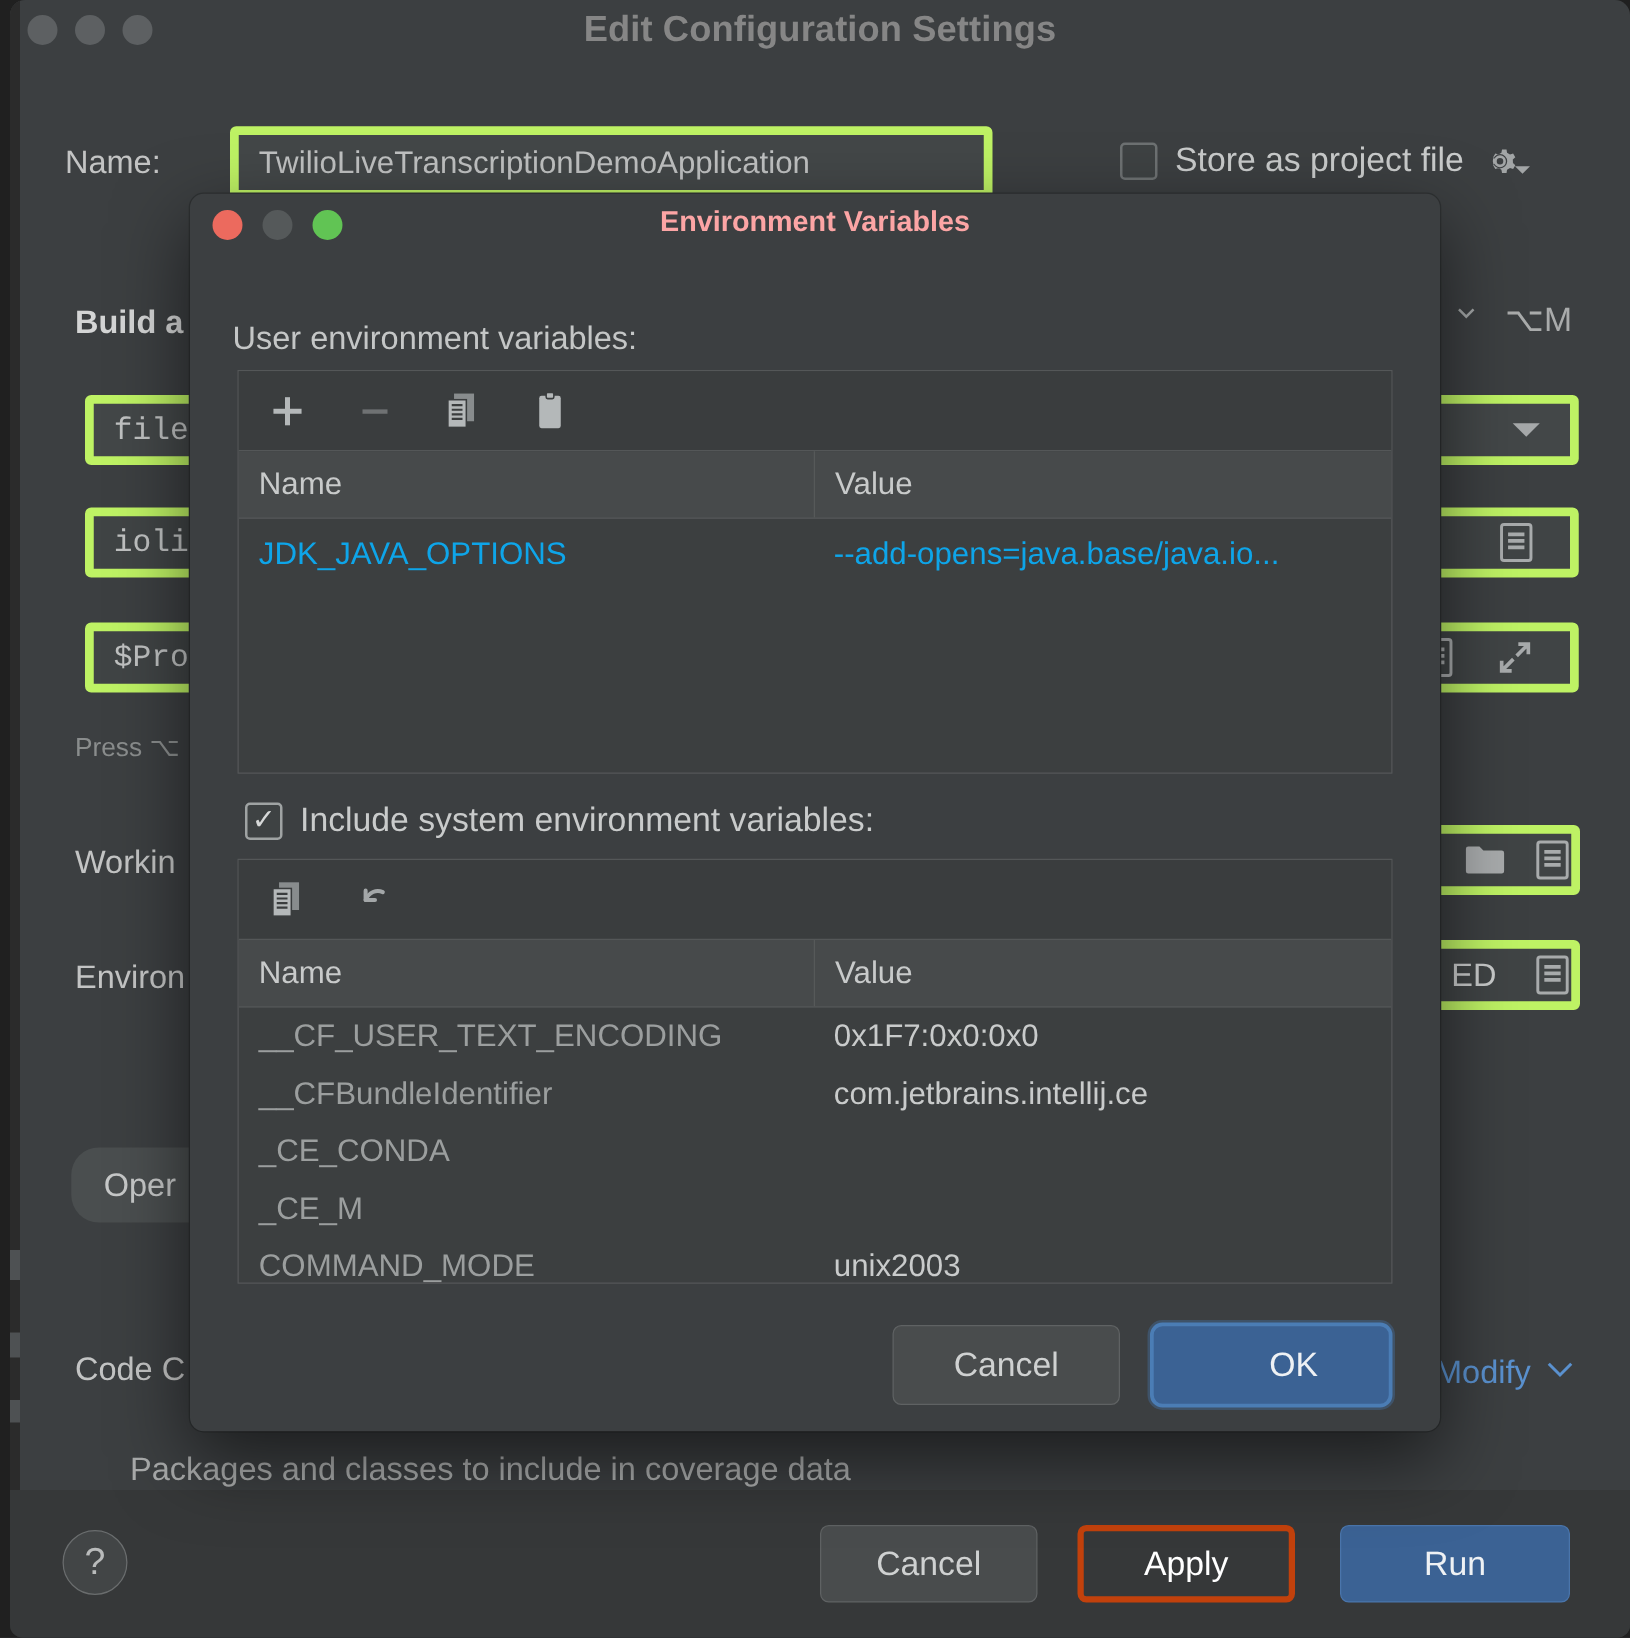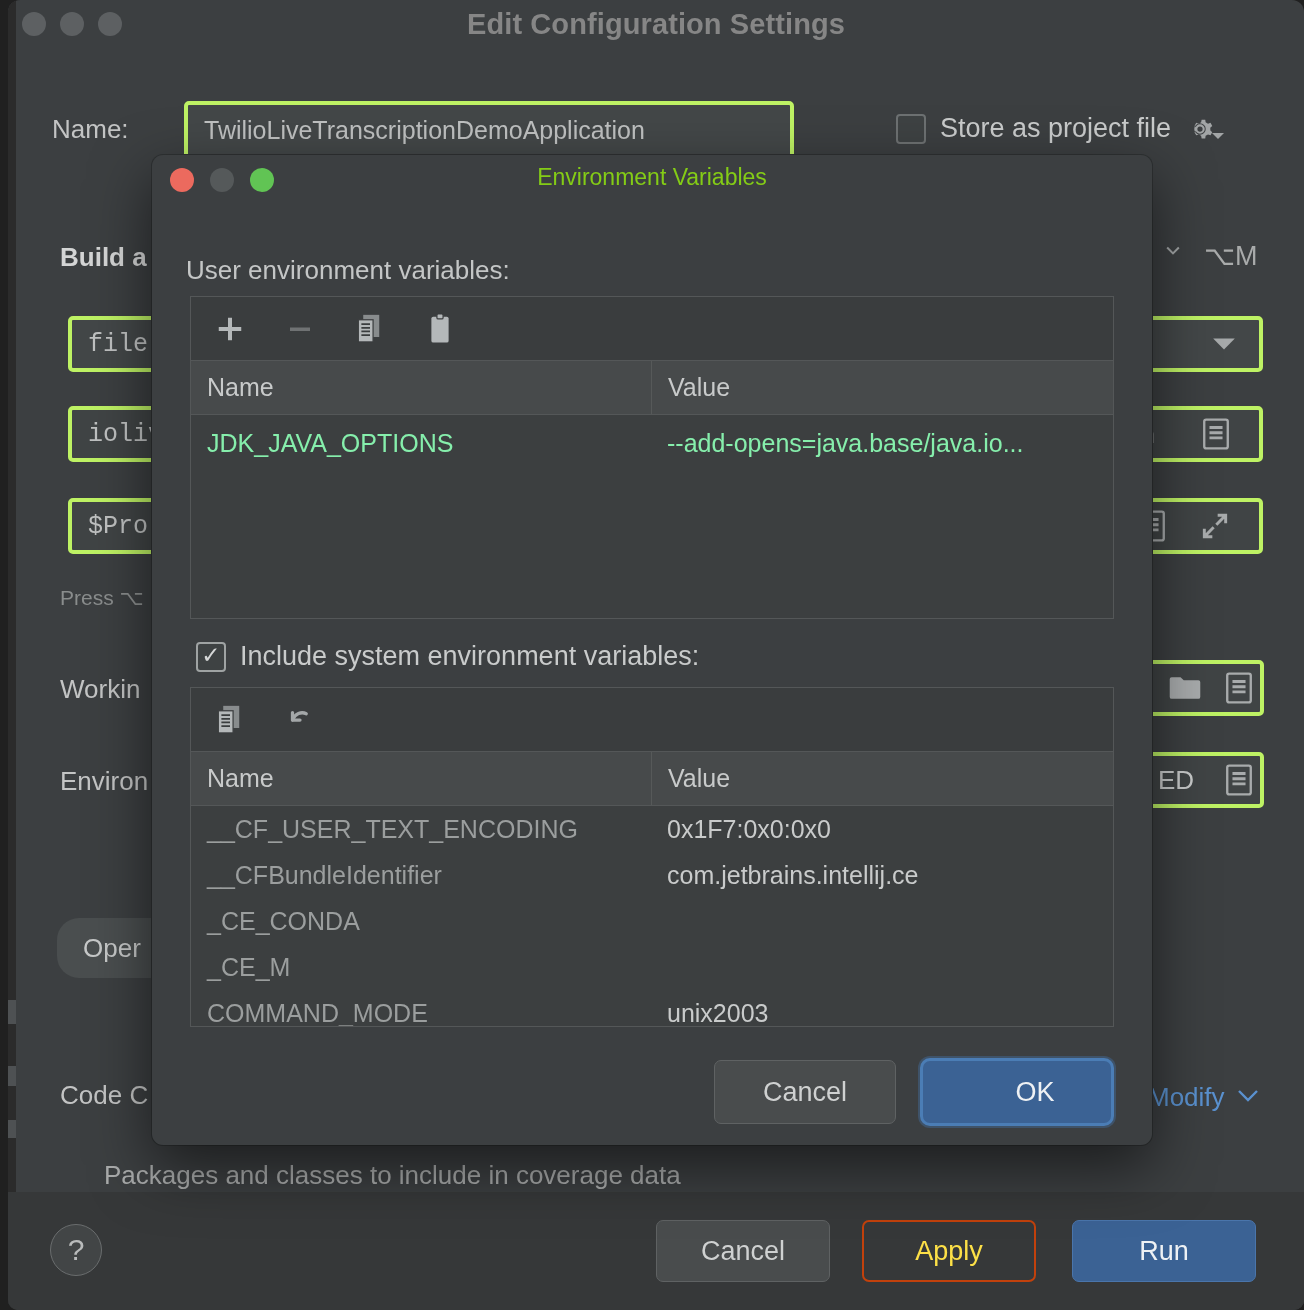--- a/index.html
+++ b/index.html
@@ -37,21 +37,21 @@
 
   
   .lbl {
     position: absolute; color: #c3c4c4; font-size: 26px; white-space: nowrap;
   }
   .lbl.bold { font-weight: bold; color: #d4d5d5; }
   .lbl.small { font-size: 21px; color: #8a8d8d; }
   .lbl.dim { color: #a9abab; }
 
   .field {
-    position: absolute; background: #434748; border: 4px solid #bef264;
+    position: absolute; background: #434748; border: 7px solid #bef264;
     border-radius: 5px; color: #bfc1c1; font-size: 25px;
     display: flex; align-items: center; padding: 0 16px;
     white-space: nowrap; overflow: hidden;
   }
   .field.plain { background: #404445; }
 
   .checkbox-sq {
     width: 30px; height: 30px; border-radius: 4px;
     border: 2px solid #6d7172; background: #3e4243;
     display: inline-flex; align-items: center; justify-content: center;
@@ -83,36 +83,36 @@
     border: 1px solid #6a6d6e; background: #424546; color: #b9bbbb;
     display: flex; align-items: center; justify-content: center;
     font-size: 30px;
   }
   .btn {
     border-radius: 7px; font-size: 27px;
     display: flex; align-items: center; justify-content: center;
     white-space: nowrap; position: absolute;
   }
   .btn.secondary { background: #494c4d; border: 1px solid #5f6263; color: #cfd1d1; }
-  .btn.ghost { background: transparent; border: 2px solid #c2410c; color: #fde047; }
+  .btn.ghost { background: transparent; border: 5px solid #c2410c; color: #ffffff; }
   .btn.primary { background: #3b6294; border: 1px solid #4a75ab; color: #eef1f4; }
 
   
   .modal {
     position: absolute; left: 152px; top: 155px;
     width: 1000px; height: 990px;
     background: #3c3f41;
     border-radius: 11px;
     box-shadow: 0 22px 60px rgba(0,0,0,.55), 0 0 0 1px #2f3233;
     overflow: hidden;
   }
   .modal-titlebar { position: absolute; left: 0; top: 0; width: 100%; height: 50px; }
   .modal-title {
     position: absolute; left: 0; top: 9px; width: 100%;
-    text-align: center; font-size: 23px; font-weight: normal; color: #84cc16;
+    text-align: center; font-size: 23px; font-weight: bold; color: #fca5a5;
   }
   .modal-tl { position: absolute; left: 18px; top: 13px; display: flex; gap: 16px; }
   .modal-tl .tl { width: 24px; height: 24px; }
 
   .section-label {
     position: absolute; color: #c4c6c6; font-size: 26px;
   }
 
   .tablebox {
     position: absolute;
@@ -130,21 +130,21 @@
   .tbar-icon.disabled { color: #6b6e6f; }
   .tbl-header {
     height: 54px; background: #474a4b; border-bottom: 1px solid #545758;
     display: flex; align-items: center; color: #c8caca; font-size: 25px;
   }
   .tbl-header .cell { padding-left: 16px; }
   .tbl-header .cell.sep { border-left: 1px solid #565959; height: 100%; display: flex; align-items: center; }
   .tbl-body { position: relative; overflow: hidden; }
   .trow { display: flex; align-items: center; font-size: 25px; }
   .trow .cell { padding-left: 16px; overflow: hidden; white-space: nowrap; text-overflow: clip; }
-  .trow.user { color: #86efac; height: 56px; }
+  .trow.user { color: #0ea5e9; height: 56px; }
   .trow.sys { color: #9b9e9e; height: 46px; }
   .trow.sys .cell.val { color: #c9cbcb; }
   .okring {
     position: absolute;
     border-radius: 10px;
     border: 3px solid #4b7db5;
     background: #3b6294;
     box-shadow: 0 0 0 2px rgba(70,120,180,.35);
     display: flex; align-items: center; justify-content: center;
     color: #eef1f4; font-size: 27px; padding-left: 36px;

